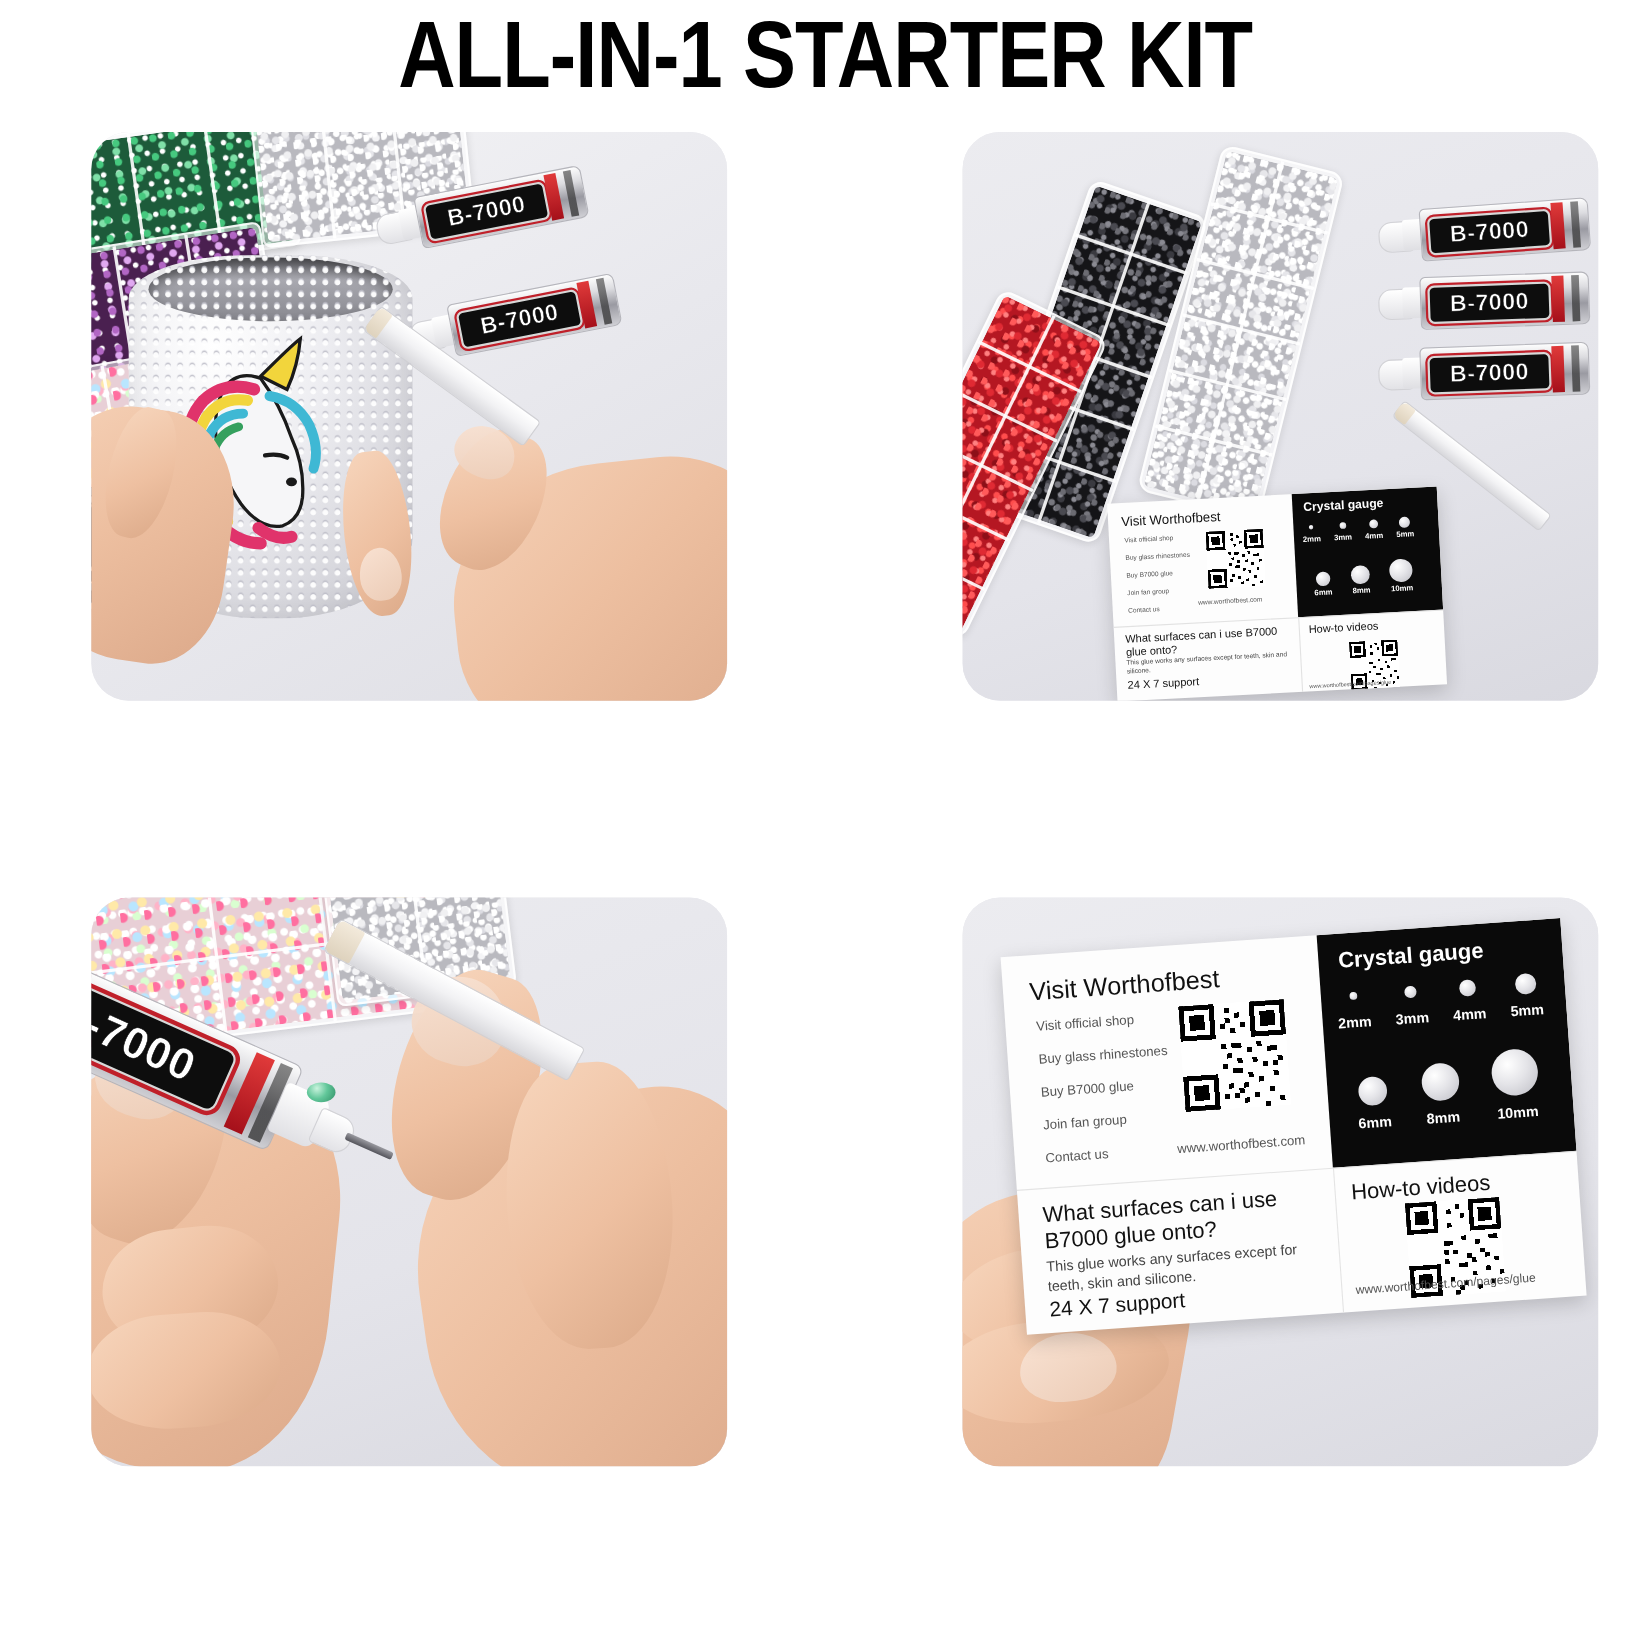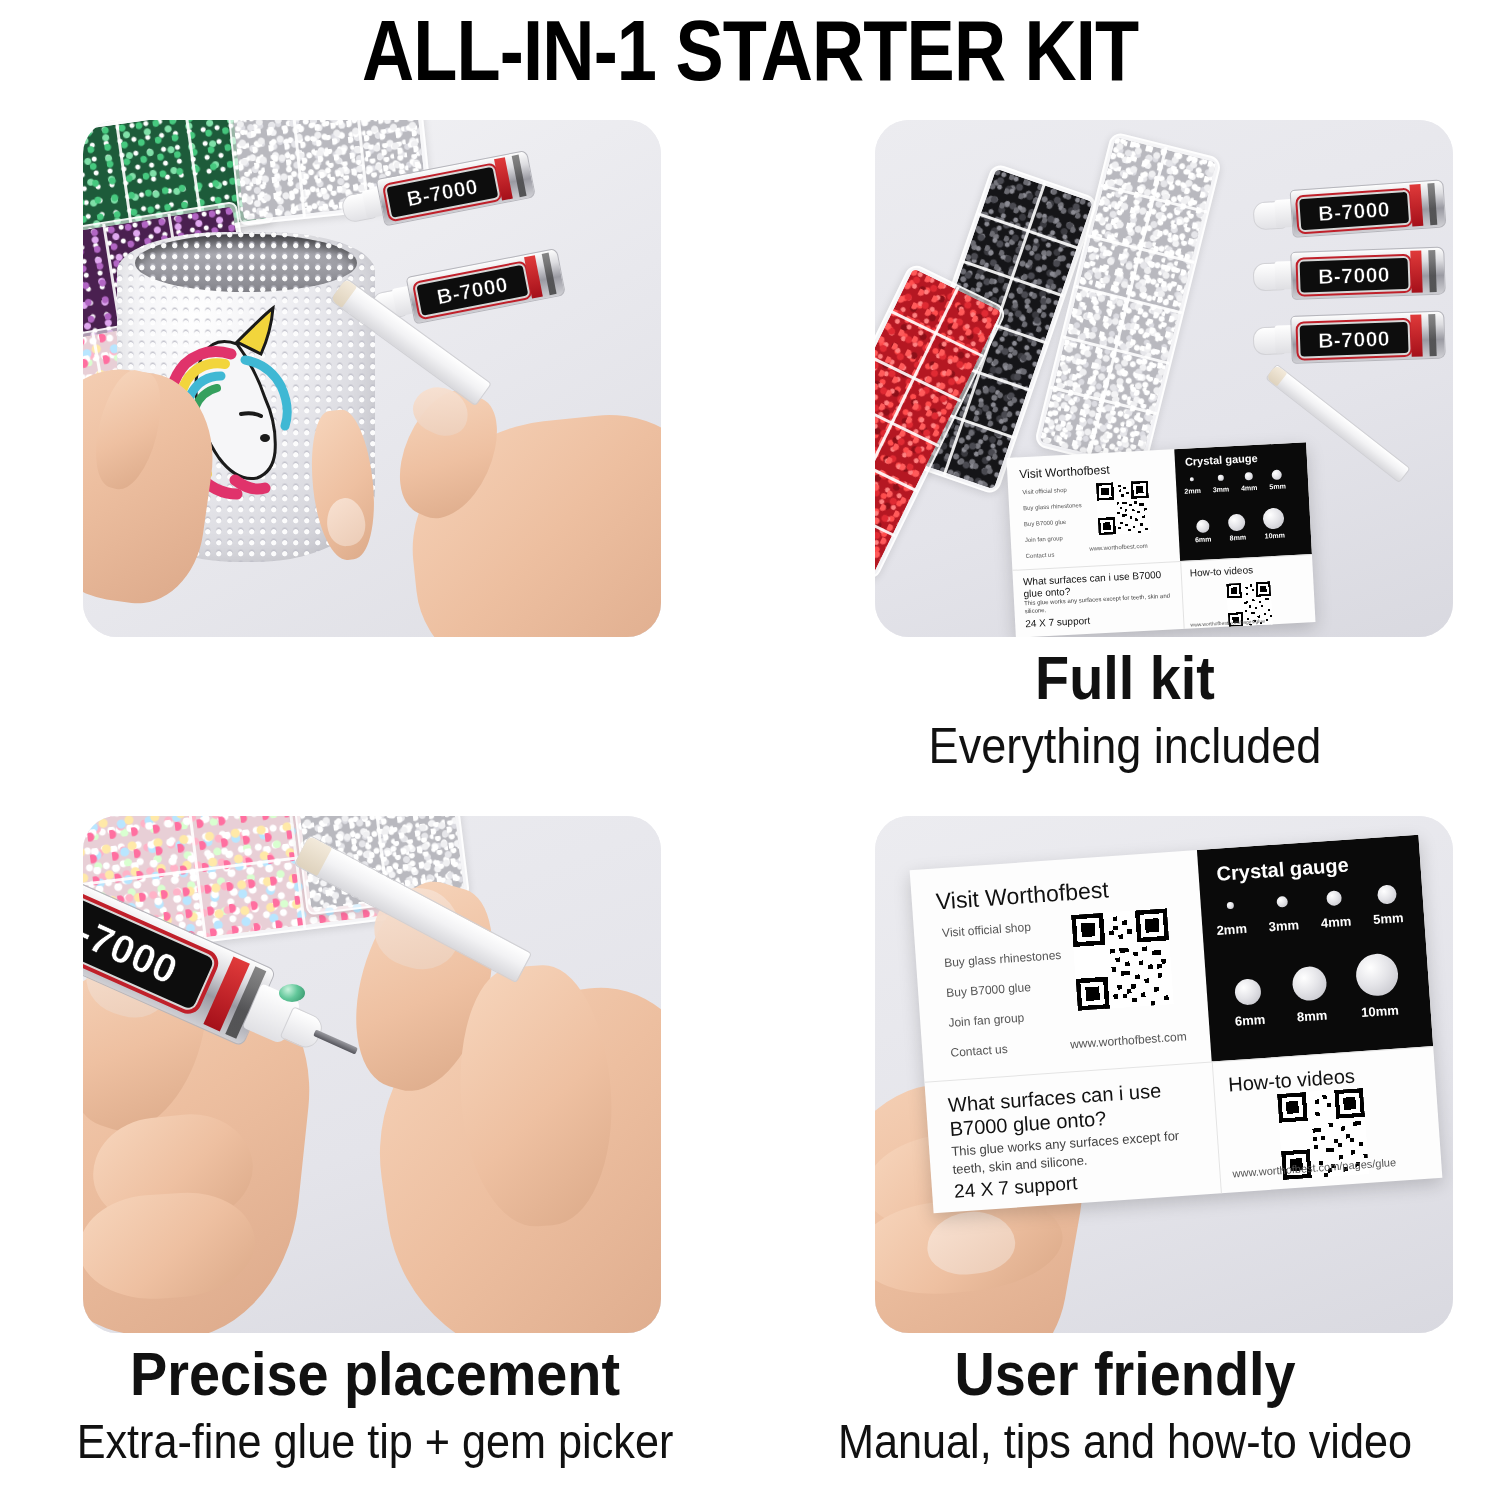--- a/index.html
+++ b/index.html
@@ -682,24 +682,20 @@
                     <rect x="10" y="20" width="1" height="1"></rect>
                 </g>
               </svg>
             </div>
             <div class="card-url" style="position:absolute;left:6px;top:60px;font-size:5px;">www.worthofbest.com/pages/glue</div>
           </div>
         </div>
       </div>
     </div>
 
-    <div class="caption">
-      <div class="cap-head">Full kit</div>
-      <div class="cap-sub">Everything included</div>
-    </div>
   </div>
 
   <div class="cell bl">
     <div class="photo">
       <div class="scene bg-grey">
 
         <div class="tray" style="left:-40px;top:-26px;width:350px;height:146px;transform:rotate(-7deg);">
           <div class="stones sp-multi"></div>
           <div class="divider-v" style="left:150px;"></div>
           <div class="divider-v" style="left:250px;"></div>
@@ -734,24 +730,20 @@
         <div class="nail" style="left:292px;top:72px;width:86px;height:80px;transform:rotate(16deg);"></div>
         <div class="finger" style="left:378px;top:150px;width:150px;height:260px;transform:rotate(-4deg);"></div>
 
         <div class="pencil" style="left:204px;top:76px;width:250px;height:32px;transform:rotate(28deg);">
           <div class="tip" style="width:26px;"></div>
         </div>
         <div style="position:absolute;left:196px;top:168px;width:26px;height:18px;border-radius:50%;background:radial-gradient(circle at 35% 30%, #c9f3dd 0%, #62c79a 45%, #2f8e64 100%);"></div>
       </div>
     </div>
 
-    <div class="caption">
-      <div class="cap-head">Precise placement</div>
-      <div class="cap-sub">Extra-fine glue tip + gem picker</div>
-    </div>
   </div>
 
   <div class="cell br">
     <div class="photo">
       <div class="scene bg-grey">
 
         <div class="hand" style="left:-50px;top:270px;width:250px;height:290px;border-radius:44% 36% 34% 46%;transform:rotate(10deg);"></div>
         <div class="finger" style="left:-10px;top:316px;width:196px;height:96px;transform:rotate(-8deg);"></div>
         <div class="finger" style="left:-18px;top:384px;width:206px;height:92px;transform:rotate(-6deg);"></div>
         <div class="nail" style="left:52px;top:396px;width:88px;height:62px;transform:rotate(-6deg);"></div>
@@ -911,19 +903,15 @@
                     <rect x="11" y="19" width="1" height="1"></rect>
                 </g>
               </svg>
             </div>
             <div class="card-url" style="position:absolute;left:12px;top:106px;font-size:11px;">www.worthofbest.com/pages/glue</div>
           </div>
         </div>
       </div>
     </div>
 
-    <div class="caption">
-      <div class="cap-head">User friendly</div>
-      <div class="cap-sub">Manual, tips and how-to video</div>
-    </div>
   </div>
 
 </div>
 
 </body></html>

